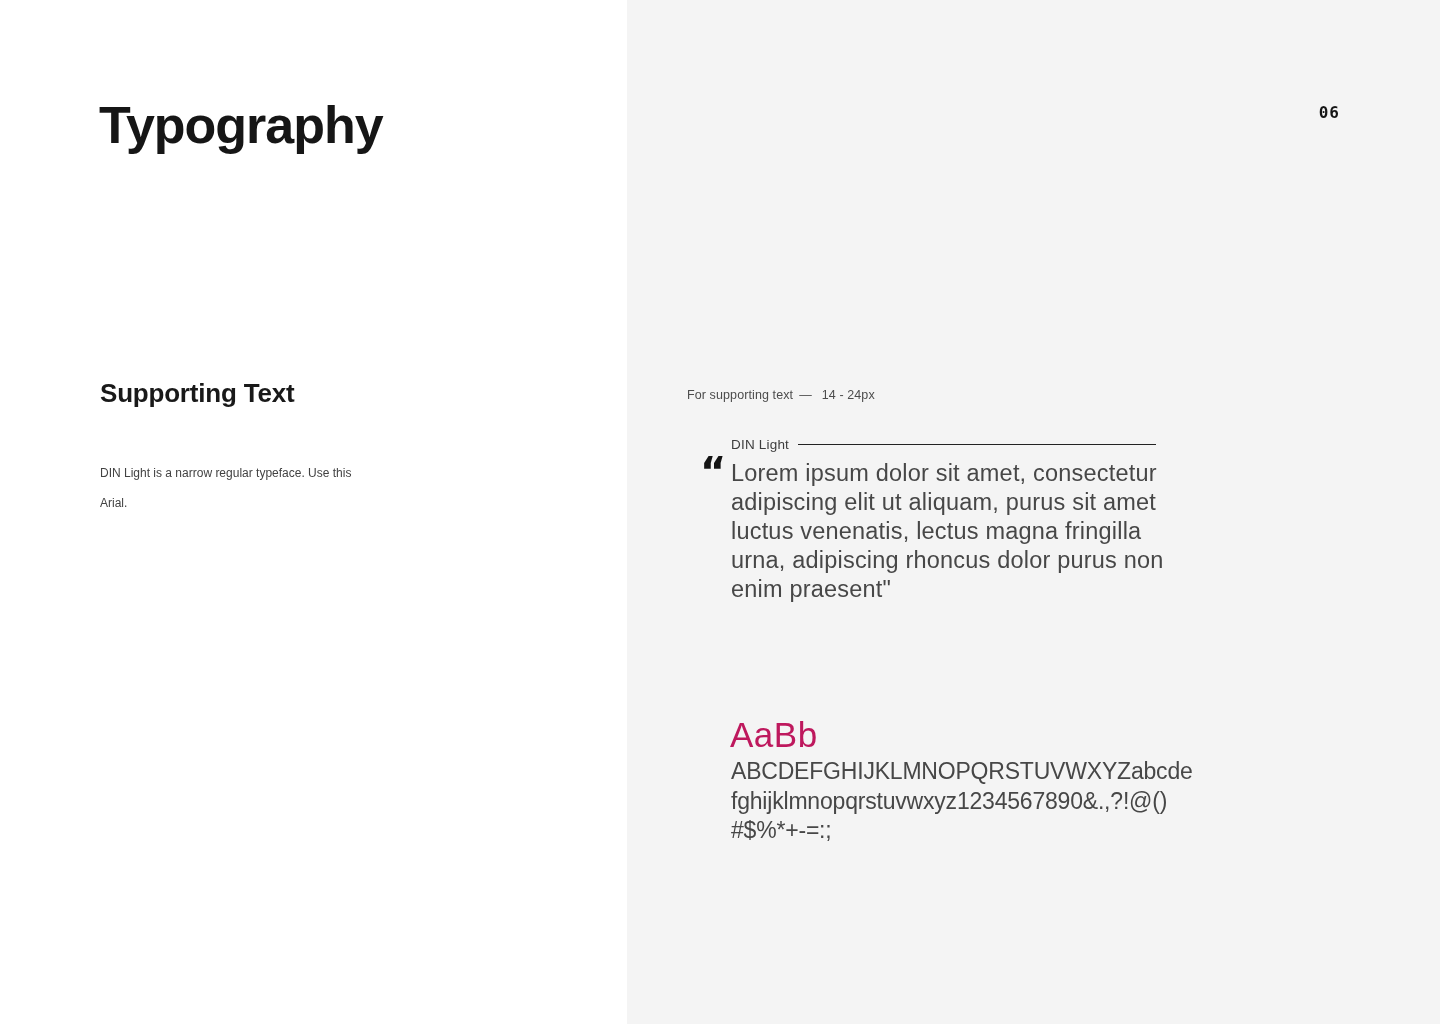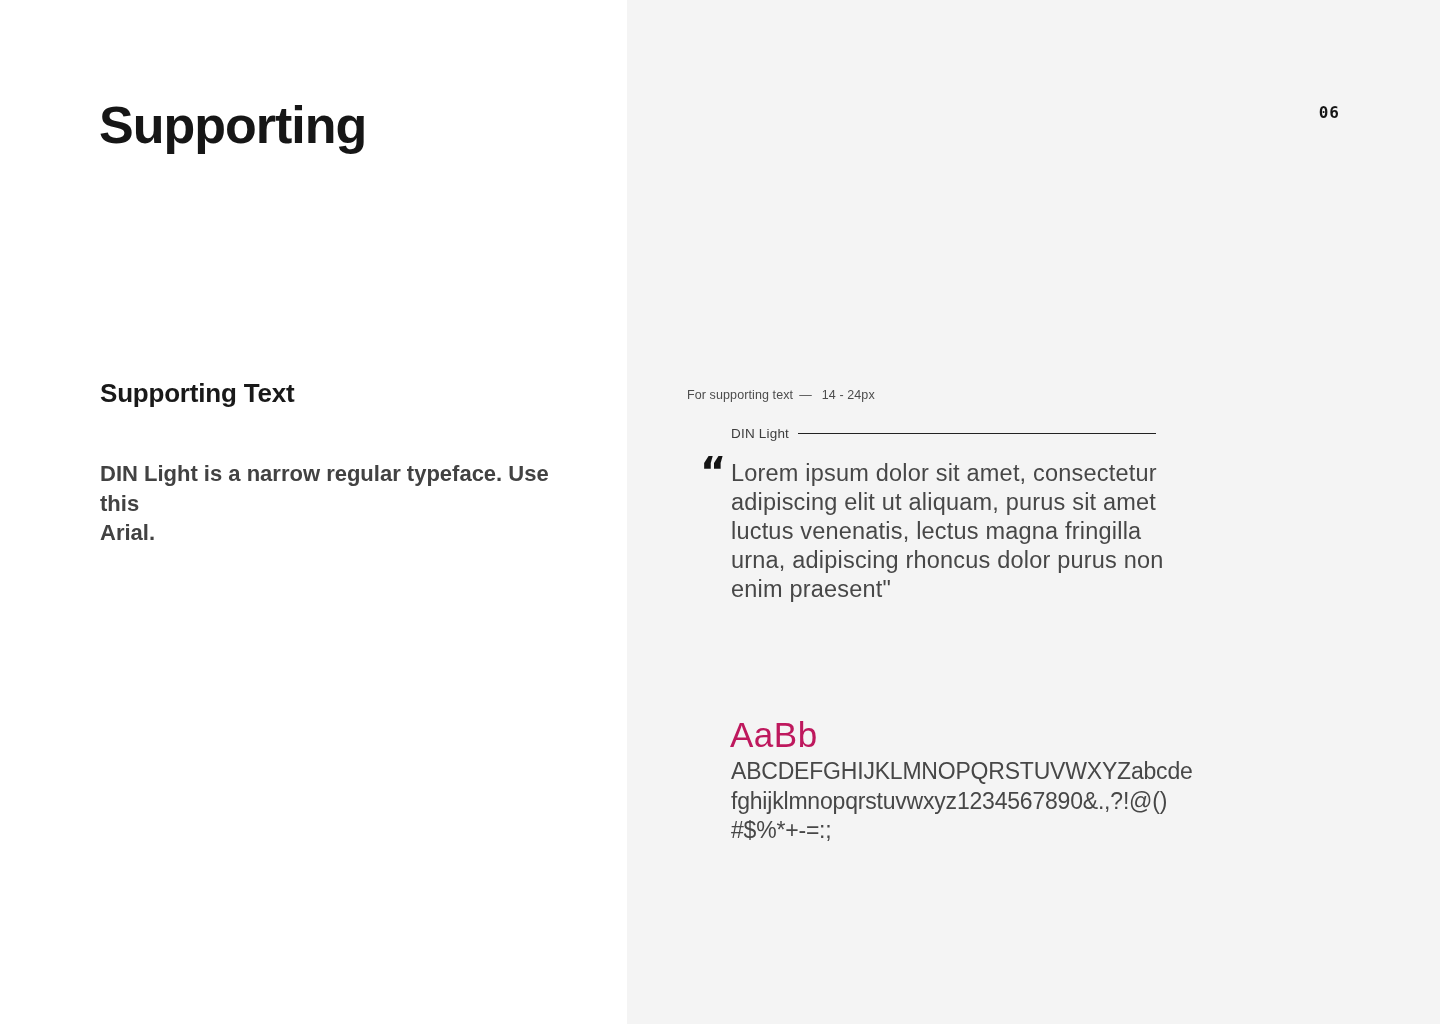--- a/index.html
+++ b/index.html
@@ -46,40 +46,39 @@
     line-height: 1;
     font-weight: 700;
     letter-spacing: -0.2px;
     color: #191919;
   }
 
   .section-description {
     position: absolute;
     left: 100px; top: 459px;
     width: 460px;
-    font-size: 22px;
+    font-size: 12px;
     line-height: 29.5px;
     color: #424242;
-    font-weight: bold;
   }
 
   .usage-label {
     position: absolute;
     left: 687px; top: 388px;
     display: flex;
     align-items: baseline;
     font-size: 12.5px;
     color: #4c4c4c;
     letter-spacing: 0.1px;
   }
   .usage-label .dash { margin: 0 10px 0 6px; }
 
   .font-name-row {
     position: absolute;
-    left: 731px; top: 424px;
+    left: 731px; top: 435px;
     width: 425px; height: 18px;
     display: flex;
     align-items: center;
   }
   .font-name-row .font-name {
     font-size: 13.5px;
     color: #3d3d3d;
     letter-spacing: 0.2px;
     white-space: nowrap;
   }
@@ -129,21 +128,21 @@
     color: #474747;
   }
 </style>
 </head>
 <body>
 
 <div class="right-panel"></div>
 
 <div class="page-number">06</div>
 
-<h1 class="page-title">Supporting</h1>
+<h1 class="page-title">Typography</h1>
 
 <h2 class="section-heading">Supporting Text</h2>
 
 <div class="section-description">
     <div>DIN Light is a narrow regular typeface. Use this</div>
     <div>Arial.</div>
   </div>
 
 <div class="usage-label">
   <span>For supporting text</span>

